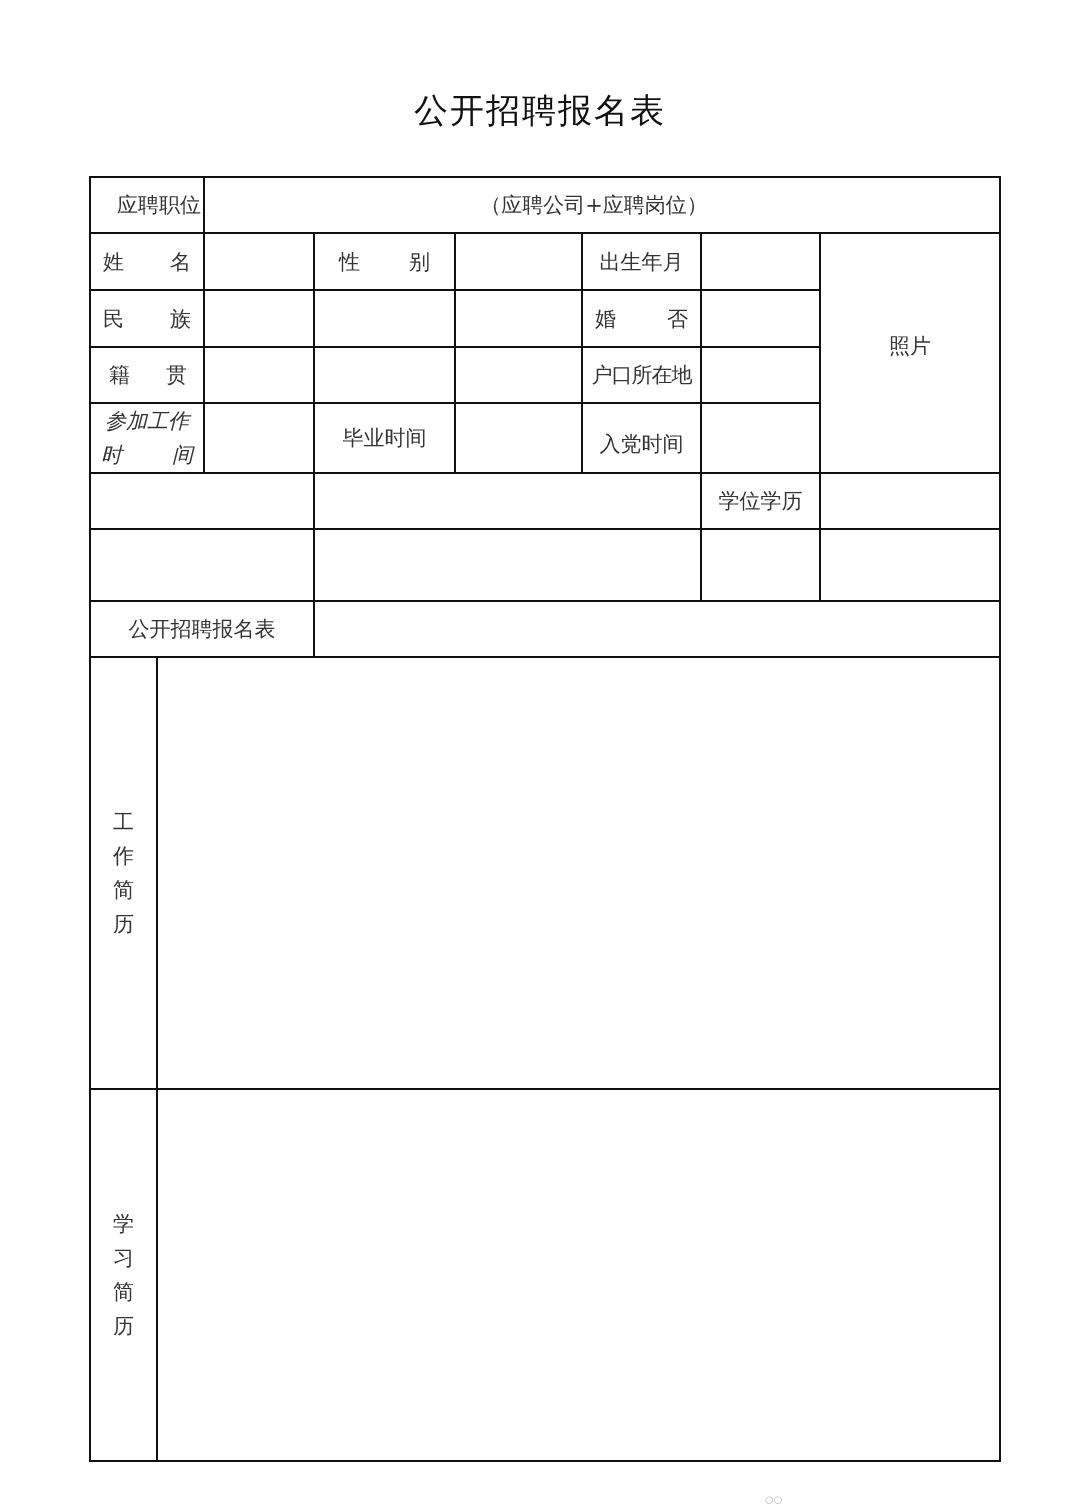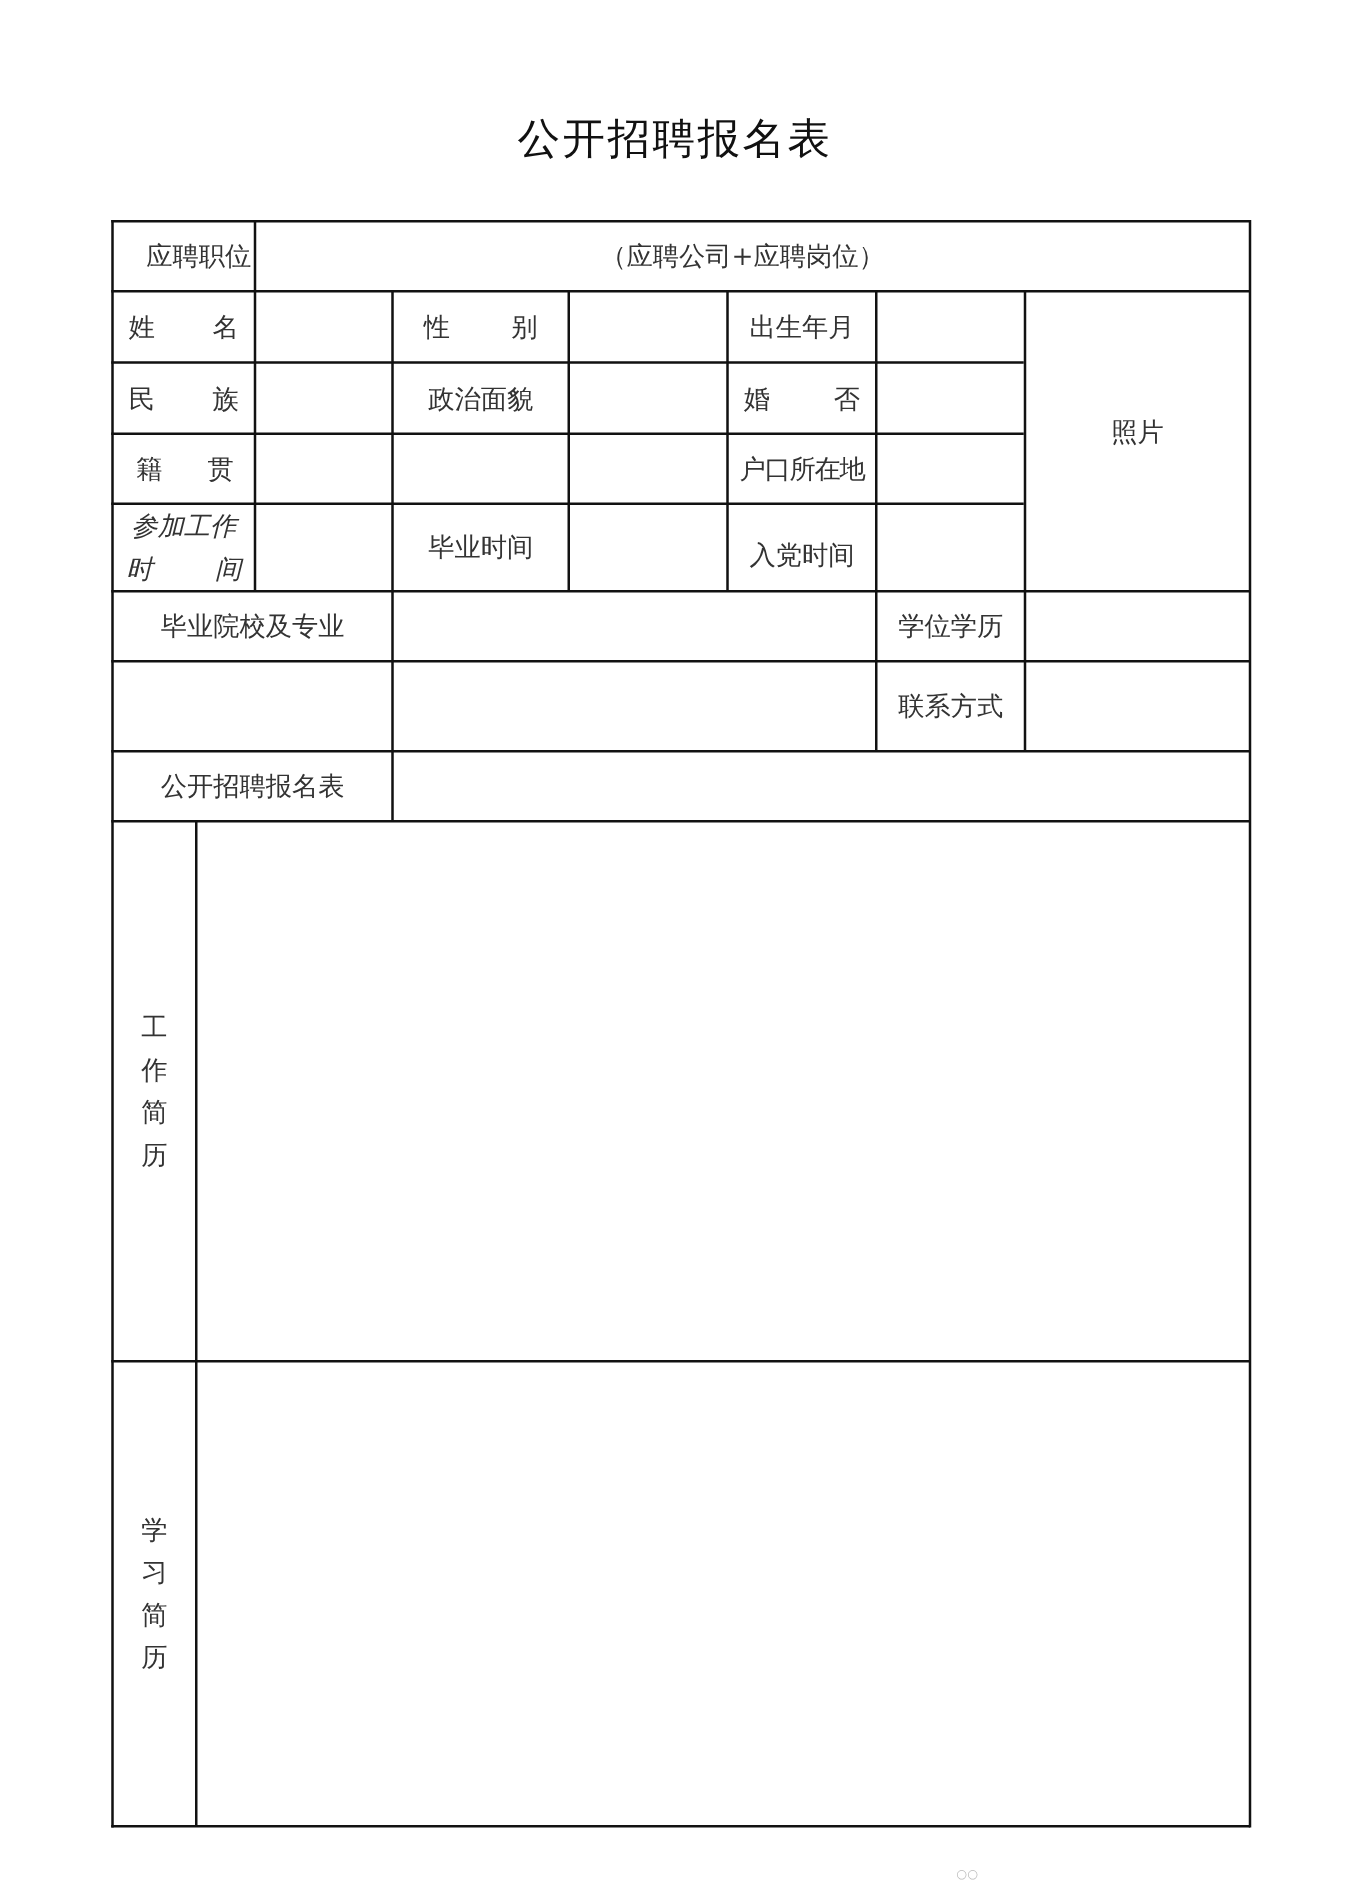--- a/index.html
+++ b/index.html
@@ -79,21 +79,20 @@
 
   <div class="cell" style="left:732px;top:58px;width:178px;height:238px;">
     <span style="margin-top:-14px;">照片</span>
   </div>
 
   <div class="cell spread" style="left:2px;top:115px;width:112px;height:55px;">
     <span>民</span>
     <span>族</span>
   </div>
   <div class="cell input-cell" style="left:116px;top:115px;width:108px;height:55px;"></div>
-  <div class="cell" style="left:226px;top:115px;width:139px;height:55px;">政治面貌</div>
   <div class="cell input-cell" style="left:367px;top:115px;width:125px;height:55px;"></div>
   <div class="cell spread" style="left:494px;top:115px;width:117px;height:55px;">
     <span>婚</span>
     <span>否</span>
   </div>
   <div class="cell input-cell" style="left:613px;top:115px;width:117px;height:55px;"></div>
 
   <div class="cell spread" style="left:2px;top:172px;width:112px;height:54px;padding:0 16px 0 18px;">
     <span>籍</span>
     <span>贯</span>
@@ -109,27 +108,25 @@
       <span>时</span>
       <span>间</span>
     </span>
   </div>
   <div class="cell input-cell" style="left:116px;top:228px;width:108px;height:68px;"></div>
   <div class="cell" style="left:226px;top:228px;width:139px;height:68px;">毕业时间</div>
   <div class="cell input-cell" style="left:367px;top:228px;width:125px;height:68px;"></div>
   <div class="cell" style="left:494px;top:228px;width:117px;height:80px;border-radius:24px;">入党时间</div>
   <div class="cell input-cell" style="left:613px;top:228px;width:117px;height:68px;"></div>
 
-  <div class="cell" style="left:2px;top:298px;width:222px;height:54px;">毕业院校及专业</div>
   <div class="cell input-cell" style="left:226px;top:298px;width:385px;height:54px;"></div>
   <div class="cell" style="left:613px;top:298px;width:117px;height:54px;">学位学历</div>
   <div class="cell input-cell" style="left:732px;top:298px;width:178px;height:54px;"></div>
 
   <div class="cell input-cell" style="left:226px;top:354px;width:385px;height:70px;"></div>
-  <div class="cell" style="left:613px;top:354px;width:117px;height:70px;">联系方式</div>
   <div class="cell input-cell" style="left:732px;top:354px;width:178px;height:70px;"></div>
 
   <div class="cell" style="left:2px;top:426px;width:222px;height:54px;">公开招聘报名表</div>
   <div class="cell input-cell" style="left:226px;top:426px;width:684px;height:54px;"></div>
 
   <div class="cell vert" style="left:2px;top:482px;width:65px;height:430px;">
     <span>工</span>
     <span>作</span>
     <span>简</span>
     <span>历</span>

